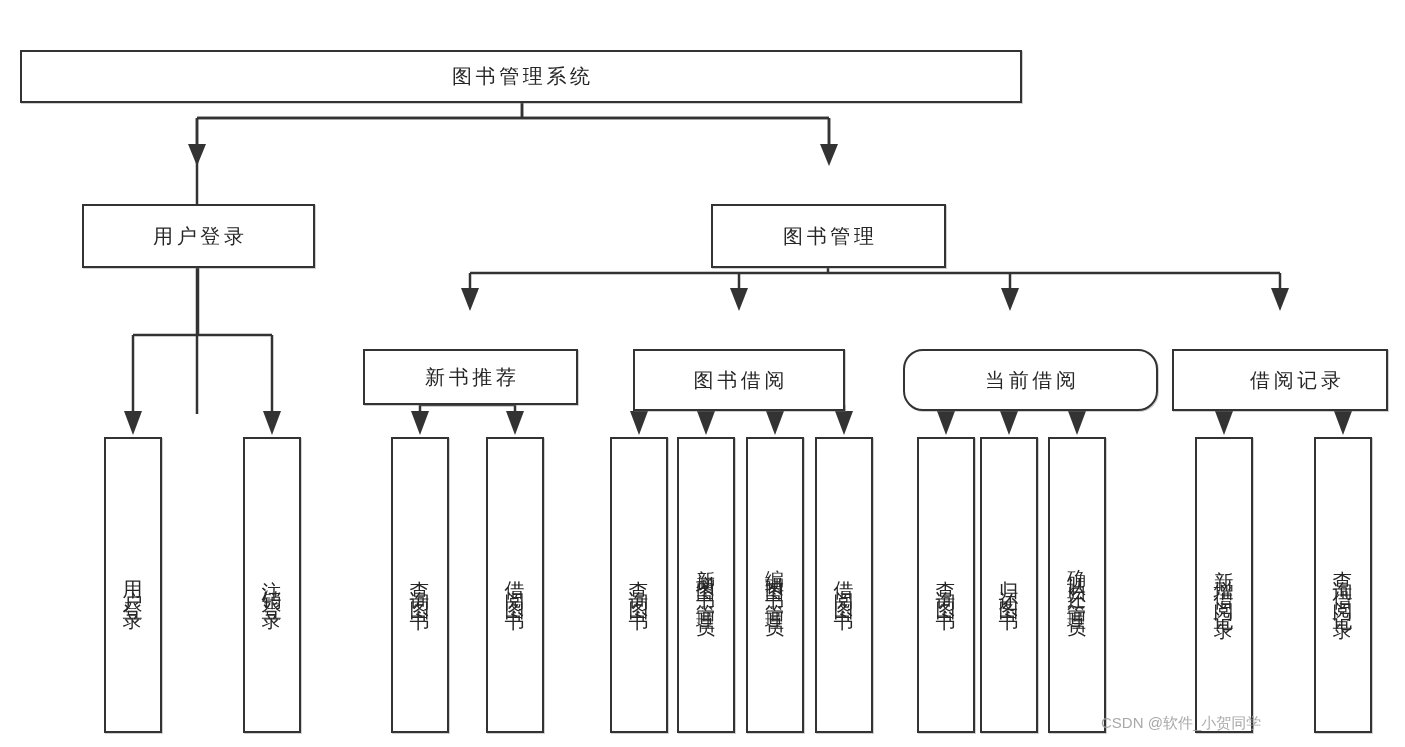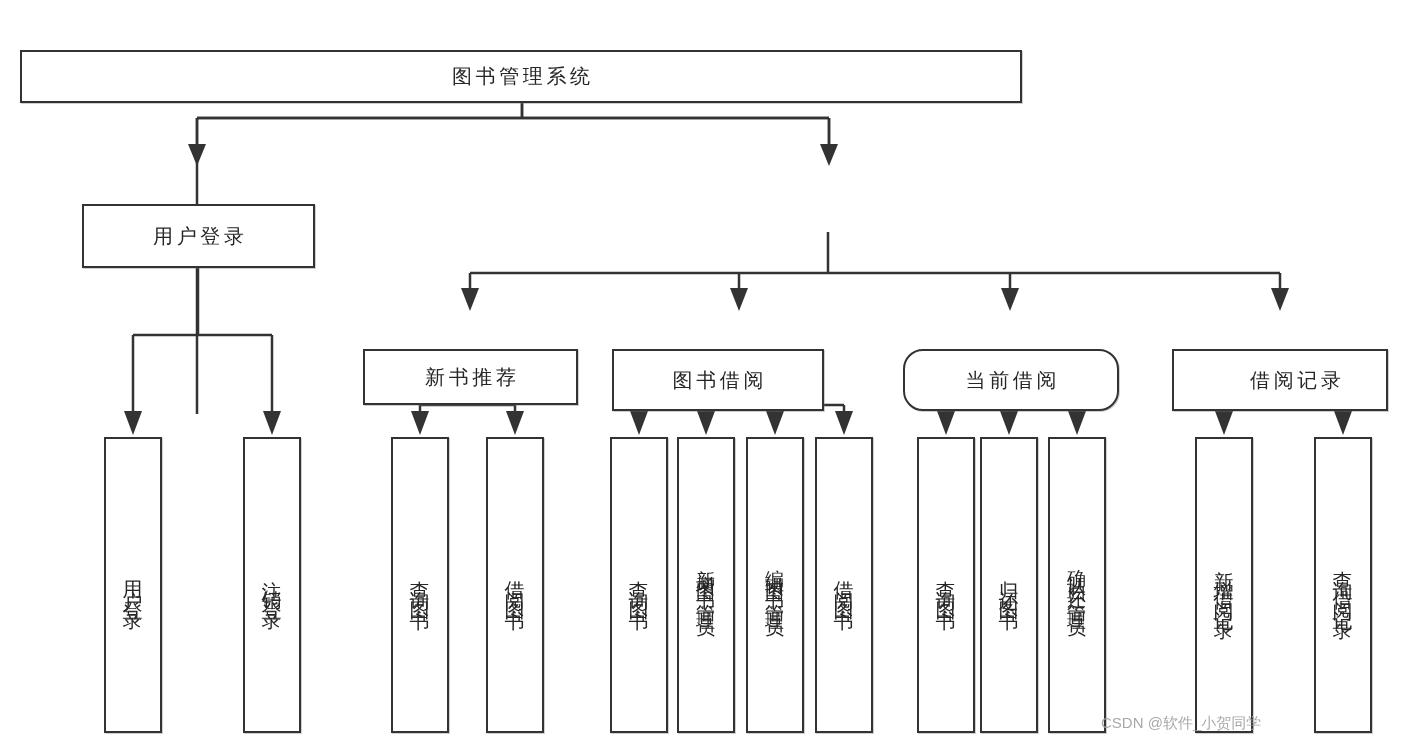--- a/index.html
+++ b/index.html
@@ -137,28 +137,31 @@
     </g>
   </svg>
 
   <div class="node" style="left:20px; top:14px; width:1002px; height:53px;">
     <span class="hlabel">图书管理系统</span>
   </div>
 
   <div class="node" style="left:82px; top:168px; width:233px; height:64px;">
     <span class="hlabel">用户登录</span>
   </div>
+  <div class="node" style="left:711px; top:168px; width:235px; height:64px;">
+    <span class="hlabel">图书管理</span>
+  </div>
 
   <div class="node" style="left:363px; top:313px; width:215px; height:56px;">
     <span class="hlabel">新书推荐</span>
   </div>
-  <div class="node" style="left:612px; top:313px; width:212px; height:62px;">
+  <div class="node" style="left:633px; top:313px; width:212px; height:62px;">
     <span class="hlabel">图书借阅</span>
   </div>
-  <div class="node" style="left:903px; top:313px; width:216px; height:62px;border-radius:20px;">
+  <div class="node" style="left:903px; top:313px; width:255px; height:62px;border-radius:20px;">
     <span class="hlabel">当前借阅</span>
   </div>
   <div class="node" style="left:1172px; top:313px; width:216px; height:62px;padding-left:31px;">
     <span class="hlabel">借阅记录</span>
   </div>
 
   <div class="vnode" style="left:104px;">
     <span class="vlabel">用户登录</span>
   </div>
   <div class="vnode" style="left:243px;">

